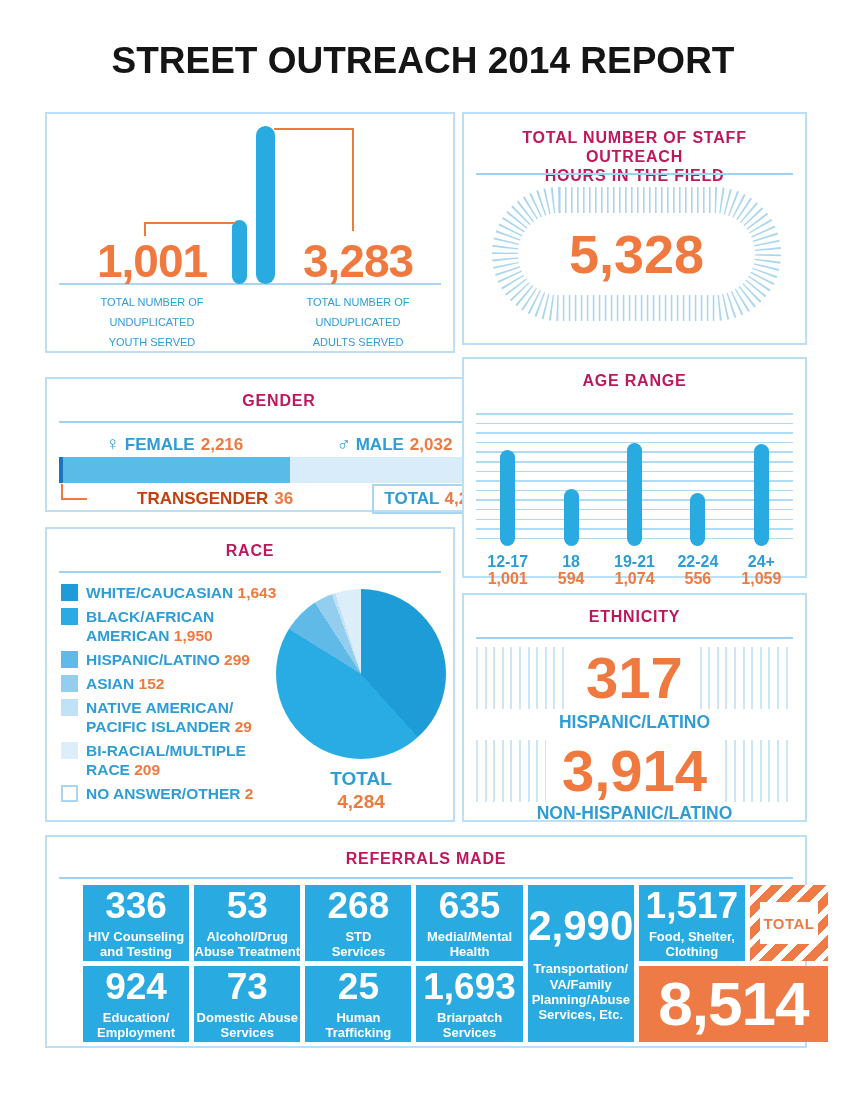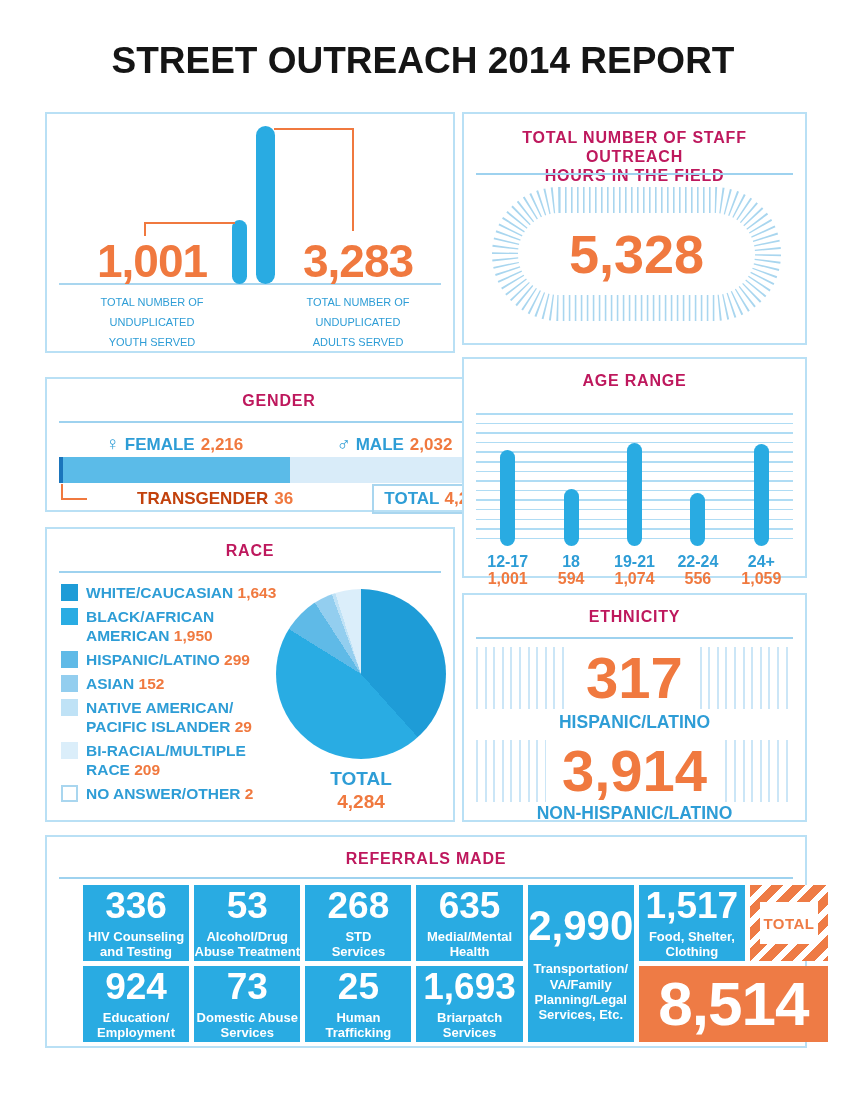--- a/index.html
+++ b/index.html
@@ -281,21 +281,21 @@
         </div>
       <div class="tile">
           <div class="num">635</div>
           <div class="lbl">Medial/Mental
 Health</div>
         </div>
       <div class="tile tall">
           <div class="num">2,990</div>
           <div class="lbl">Transportation/
 VA/Family
-Planning/Legal
+Planning/Abuse
 Services, Etc.</div>
         </div>
       <div class="tile" style="grid-column:6;grid-row:1;">
           <div class="num">1,517</div>
           <div class="lbl">Food, Shelter,
 Clothing</div>
         </div>
       <div class="tile tstripe">
         <div class="tstripe-box">TOTAL</div>
       </div>

